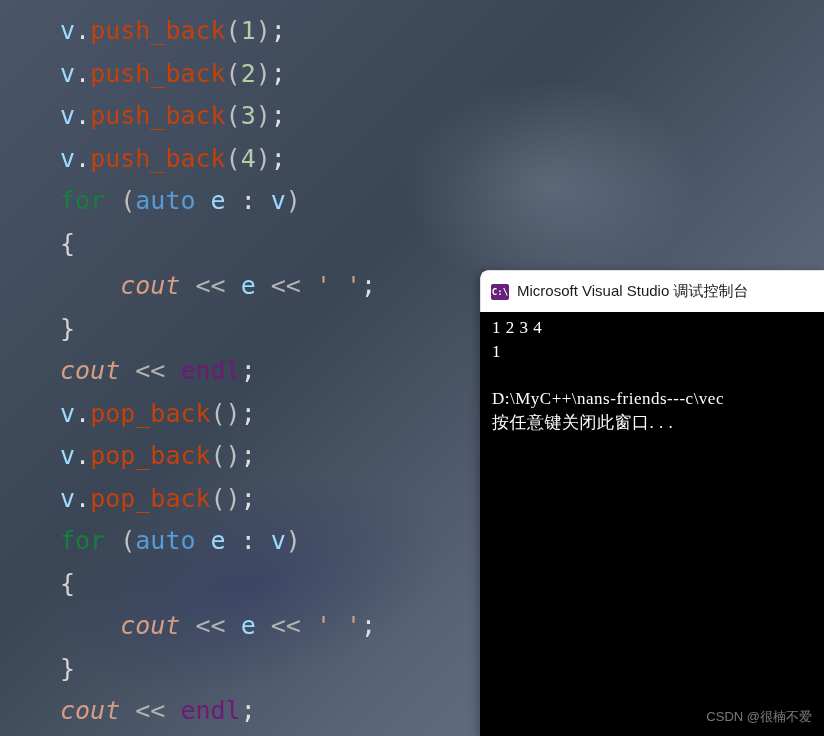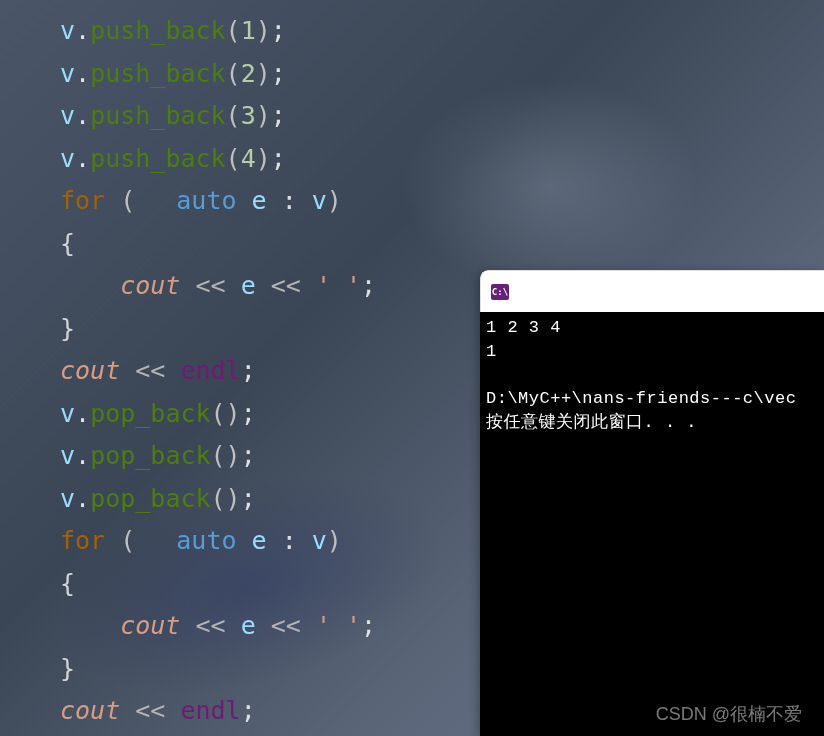--- a/index.html
+++ b/index.html
@@ -46,26 +46,26 @@
       position: absolute;
       top: 10px;
       left: 60px;
       font-size: 25px;
       line-height: 1.7;
       white-space: pre;
       font-weight: 500;
     }
     .c-var { color: #9cdcfe; }
     .c-dot { color: #e0e0e0; }
-    .c-method { color: #4d7c0f; }
+    .c-method { color: #c2410c; }
     .c-paren { color: #c0c0c0; }
     .c-num { color: #b5cea8; }
     .c-semi { color: #e0e0e0; }
-    .c-keyword { color: #a16207; }
-    .c-type { color: #569cd6; margin-left: 41px; }
+    .c-keyword { color: #15803d; }
+    .c-type { color: #569cd6; }
     .c-colon { color: #e0e0e0; }
     .c-brace { color: #d4d4d4; }
     .c-cout { color: #d69d85; font-style: italic; }
     .c-op { color: #b4b4b4; }
     .c-char { color: #d69d85; }
     .c-endl { color: #701a75; }
     
     .console-window {
       position: absolute;
       top: 270px;
@@ -101,49 +101,51 @@
       margin-right: 8px;
     }
     .console-title {
       color: #1a1a1a;
       font-size: 15px;
       font-family: 'Microsoft YaHei', 'SimSun', sans-serif;
     }
     .console-content {
       padding: 4px 6px;
       color: #ffffff;
-      font-family: Liberation Mono, monospace;
+      font-family: Liberation Serif, serif;
       font-size: 17px;
       line-height: 1.4;
       white-space: pre-wrap;
       letter-spacing: 0.5px;
+      margin-left: 6px;
     }
     
     .watermark {
       position: absolute;
       bottom: 10px;
-      right: 22px;
+      right: 12px;
       color: rgba(200,200,200,0.6);
-      font-size: 18px;
+      font-size: 13px;
       font-family: 'Microsoft YaHei', sans-serif;
     }
   </style>
 </head>
 <body>
 
 <div class="background-art">
   <div class="bg-shape-1"></div>
   <div class="bg-shape-2"></div>
 </div>
 
 <div class="code-area" id="code-container"><div><span class="c-var">v</span><span class="c-dot">.</span><span class="c-method">push_back</span><span class="c-paren">(</span><span class="c-num">1</span><span class="c-paren">)</span><span class="c-semi">;</span></div><div><span class="c-var">v</span><span class="c-dot">.</span><span class="c-method">push_back</span><span class="c-paren">(</span><span class="c-num">2</span><span class="c-paren">)</span><span class="c-semi">;</span></div><div><span class="c-var">v</span><span class="c-dot">.</span><span class="c-method">push_back</span><span class="c-paren">(</span><span class="c-num">3</span><span class="c-paren">)</span><span class="c-semi">;</span></div><div><span class="c-var">v</span><span class="c-dot">.</span><span class="c-method">push_back</span><span class="c-paren">(</span><span class="c-num">4</span><span class="c-paren">)</span><span class="c-semi">;</span></div><div><span class="c-keyword">for </span><span class="c-paren">(</span><span class="c-type">auto </span><span class="c-var">e</span><span class="c-colon"> : </span><span class="c-var">v</span><span class="c-paren">)</span></div><div><span class="c-brace">{</span></div><div><span>    </span><span class="c-cout">cout</span><span class="c-op"> &lt;&lt; </span><span class="c-var">e</span><span class="c-op"> &lt;&lt; </span><span class="c-char">' '</span><span class="c-semi">;</span></div><div><span class="c-brace">}</span></div><div><span class="c-cout">cout</span><span class="c-op"> &lt;&lt; </span><span class="c-endl">endl</span><span class="c-semi">;</span></div><div><span class="c-var">v</span><span class="c-dot">.</span><span class="c-method">pop_back</span><span class="c-paren">()</span><span class="c-semi">;</span></div><div><span class="c-var">v</span><span class="c-dot">.</span><span class="c-method">pop_back</span><span class="c-paren">()</span><span class="c-semi">;</span></div><div><span class="c-var">v</span><span class="c-dot">.</span><span class="c-method">pop_back</span><span class="c-paren">()</span><span class="c-semi">;</span></div><div><span class="c-keyword">for </span><span class="c-paren">(</span><span class="c-type">auto </span><span class="c-var">e</span><span class="c-colon"> : </span><span class="c-var">v</span><span class="c-paren">)</span></div><div><span class="c-brace">{</span></div><div><span>    </span><span class="c-cout">cout</span><span class="c-op"> &lt;&lt; </span><span class="c-var">e</span><span class="c-op"> &lt;&lt; </span><span class="c-char">' '</span><span class="c-semi">;</span></div><div><span class="c-brace">}</span></div><div><span class="c-cout">cout</span><span class="c-op"> &lt;&lt; </span><span class="c-endl">endl</span><span class="c-semi">;</span></div></div>
 
 <div class="console-window">
   <div class="console-titlebar">
     <div class="console-icon">C:\</div>
+    <div class="console-title">Microsoft Visual Studio 调试控制台</div>
   </div>
   <div class="console-content">1 2 3 4
 1
 
 D:\MyC++\nans-friends---c\vec
 按任意键关闭此窗口. . .</div>
 </div>
 
 <div class="watermark">CSDN @很楠不爱</div>
 

